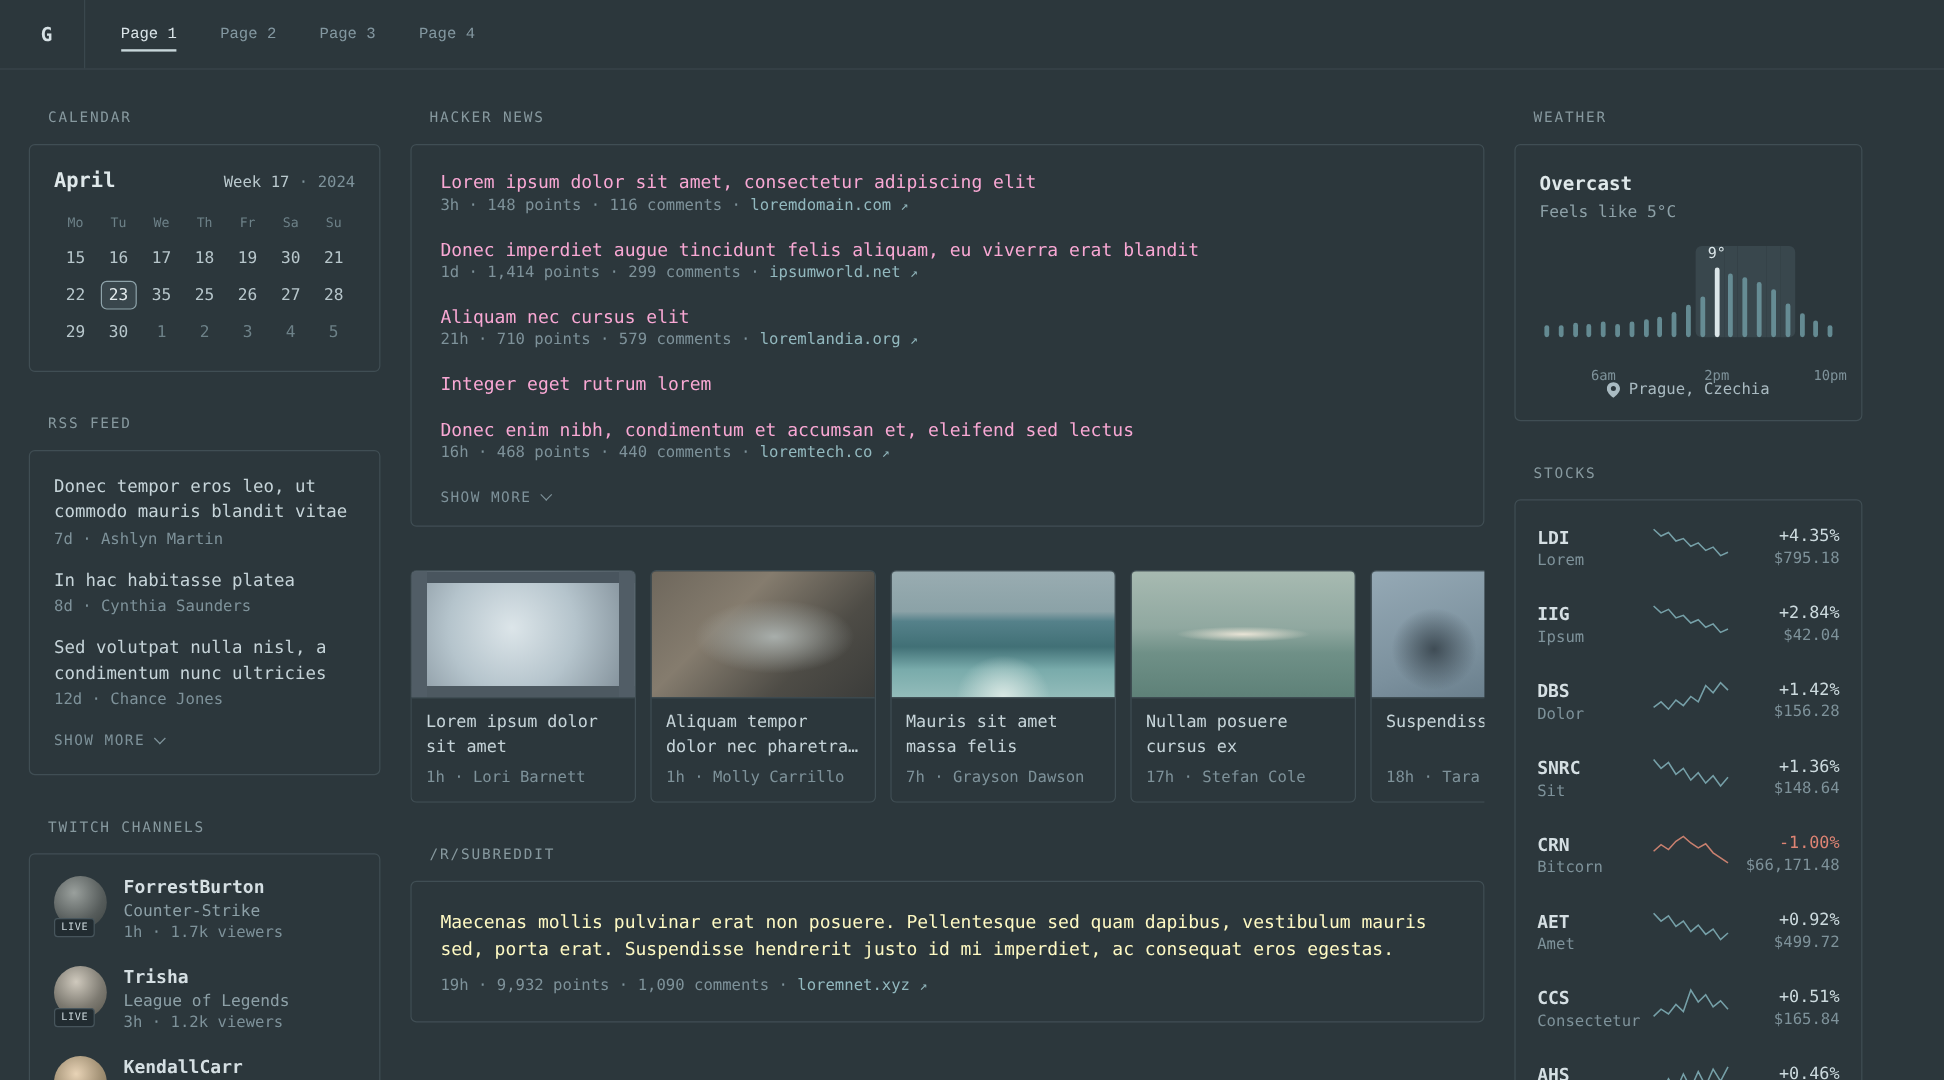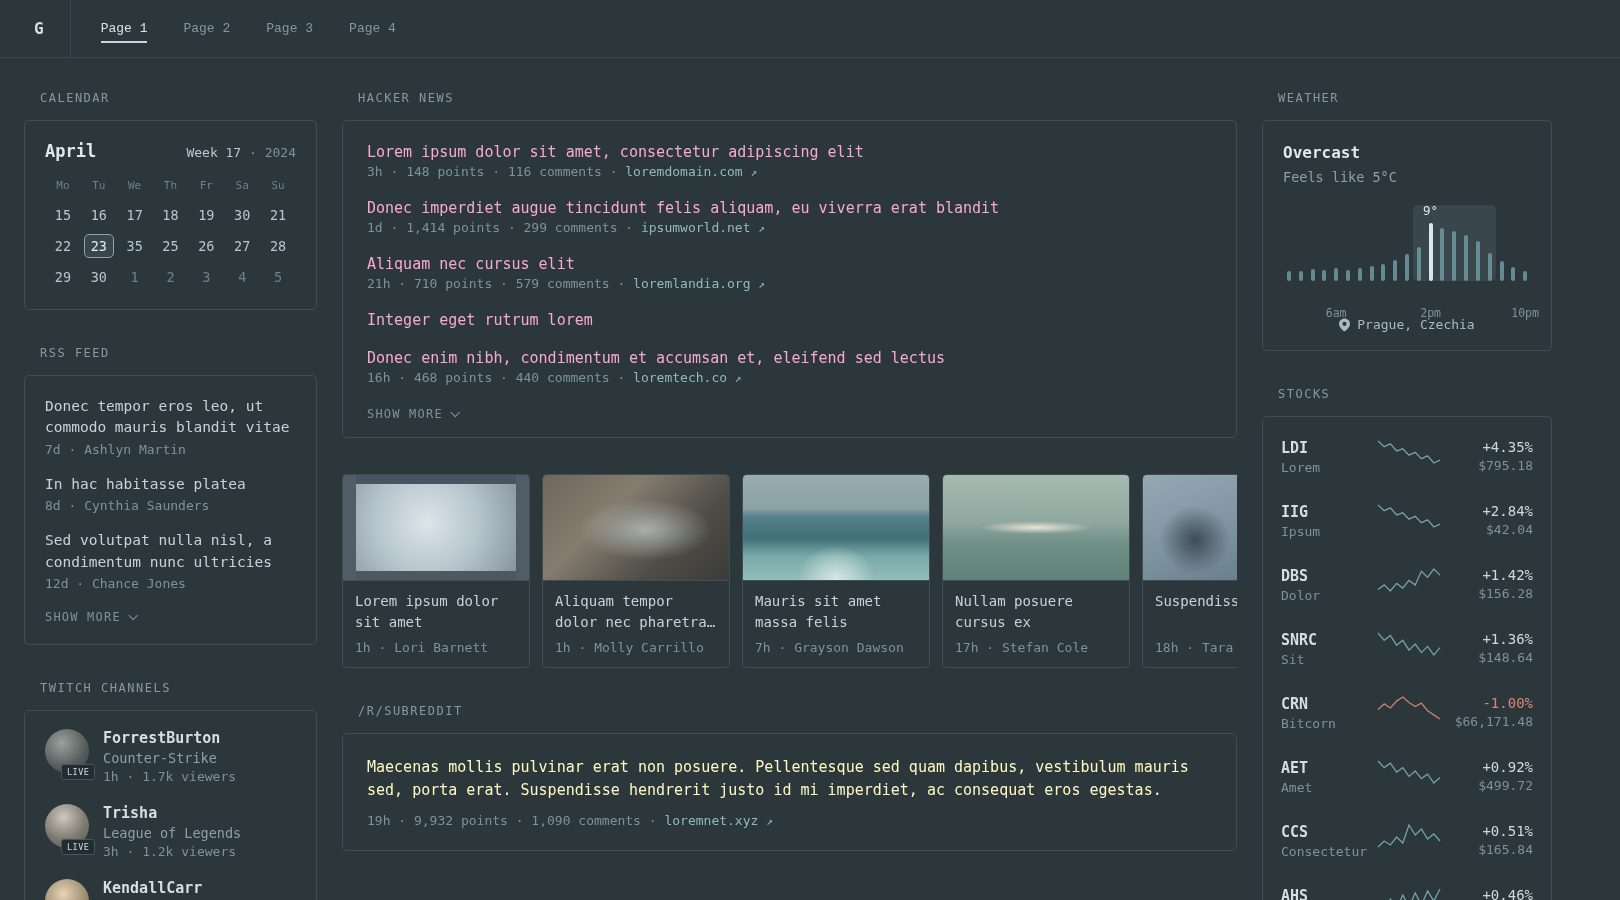--- a/index.html
+++ b/index.html
@@ -41,21 +41,21 @@
   .chev{width:7px;height:7px;border-right:1.5px solid currentColor;border-bottom:1.5px solid currentColor;transform:rotate(45deg) translate(-1px,-2px);}
 
   
   .tw-card{padding:18px 20px 4px;}
   .tw-item{display:flex;gap:14px;margin-bottom:20px;align-items:flex-start;cursor:pointer;}
   .tw-avatar-wrap{position:relative;flex:none;width:44px;height:44px;}
   .tw-avatar{width:44px;height:44px;border-radius:50%;}
   .av-0{background:radial-gradient(circle at 38% 32%,#9aa09d 0%,#565c5b 60%,#3a403f 100%);}
   .av-1{background:radial-gradient(circle at 42% 30%,#cfc9bd 0%,#7d7a71 55%,#535149 100%);}
   .av-2{background:radial-gradient(circle at 42% 34%,#e8d3b6 0%,#a08f73 55%,#6d604c 100%);}
-  .tw-badge{position:absolute;left:16px;bottom:-7px;background:#222c31;border:1px solid #47555c;border-radius:3px;color:#cdd9dd;font-size:8.5px;letter-spacing:.5px;padding:2px 5px;}
+  .tw-badge{position:absolute;left:0;bottom:-7px;background:#222c31;border:1px solid #47555c;border-radius:3px;color:#cdd9dd;font-size:8.5px;letter-spacing:.5px;padding:2px 5px;}
   .tw-badge:empty,.tw-cat:empty,.tw-meta:empty,.stock-name:empty,.stock-price:empty{display:none;}
   .tw-name{font-size:15px;font-weight:bold;color:#d5dfe3;}
   .tw-cat{font-size:13.5px;color:#8da0a7;margin-top:3px;}
   .tw-meta{font-size:13px;color:#7e929a;margin-top:3px;}
 
   
   .hn-card{padding:22px 24px 16px;}
   .hn-item{margin-bottom:20px;}
   .hn-headline{font-size:15px;color:#f9a8d4;cursor:pointer;}
   .domain{color:#93b9bf;cursor:pointer;}

